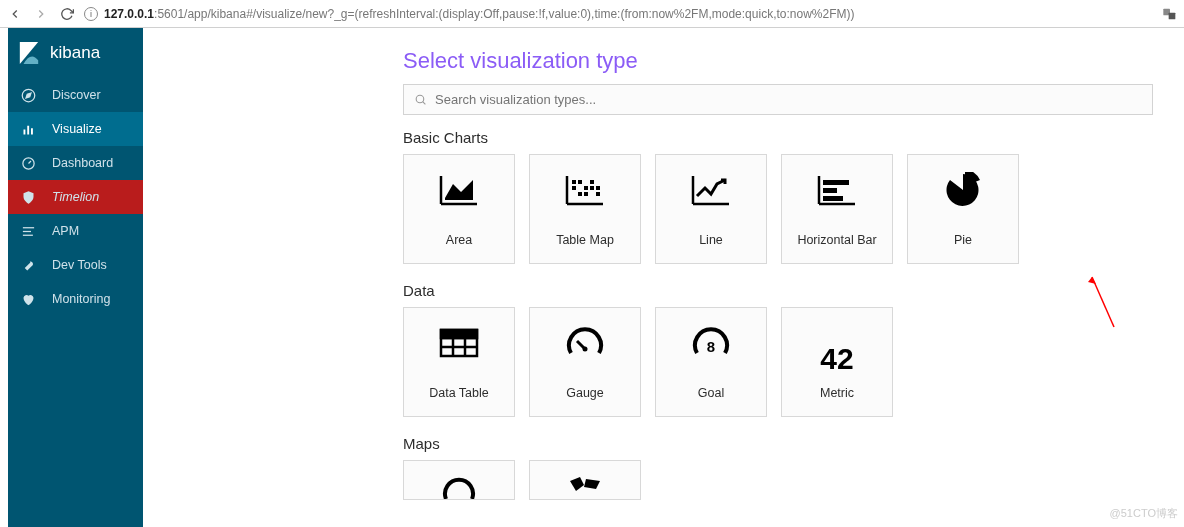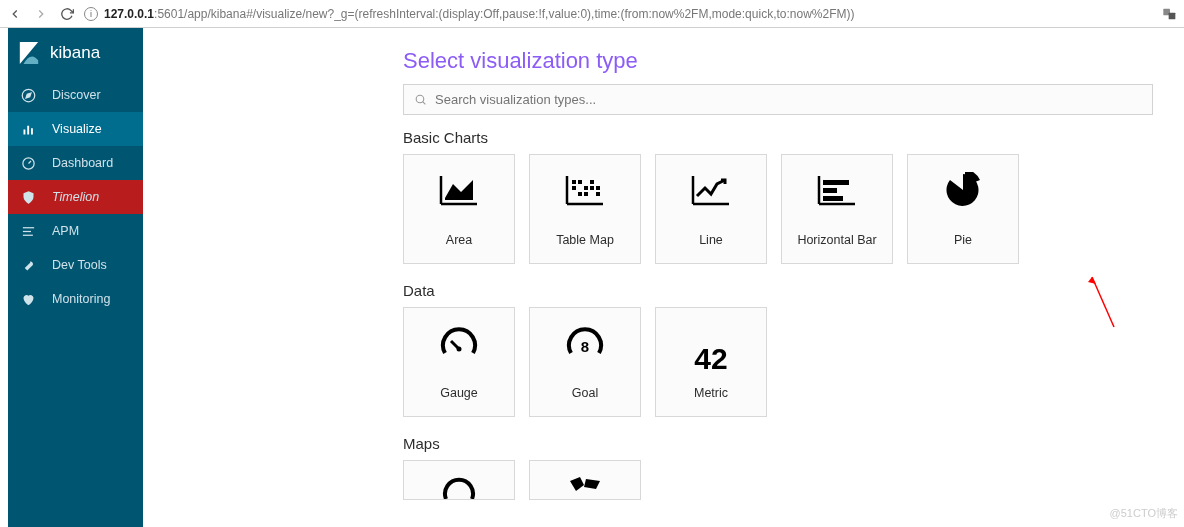--- a/index.html
+++ b/index.html
@@ -220,20 +220,33 @@
               </svg>
             </div>
           <div class="card-label">Pie</div>
         </div>
       </div>
 
       <div class="section-title">Data</div>
       <div class="card-row">
         <div class="card">
           <div class="card-icon">
+              <svg width="40" height="30" viewBox="0 0 40 30" fill="none" stroke="#000" stroke-width="2.5">
+                <rect x="2" y="2" width="36" height="26"></rect>
+                <line x1="2" y1="10" x2="38" y2="10"></line>
+                <line x1="2" y1="19" x2="38" y2="19"></line>
+                <line x1="14" y1="2" x2="14" y2="28"></line>
+                <line x1="26" y1="2" x2="26" y2="28"></line>
+                <rect x="2" y="2" width="36" height="8" fill="#000"></rect>
+              </svg>
+            </div>
+          <div class="card-label">Data Table</div>
+        </div>
+        <div class="card">
+          <div class="card-icon">
               <svg width="40" height="32" viewBox="0 0 40 32" fill="none" stroke="#000" stroke-width="4">
                 <path d="M6 26 A16 16 0 1 1 34 26"></path>
                 <circle cx="20" cy="22" r="2.5" fill="#000" stroke="none"></circle>
                 <line x1="20" y1="22" x2="12" y2="14" stroke-width="3"></line>
               </svg>
             </div>
           <div class="card-label">Gauge</div>
         </div>
         <div class="card">
           <div class="card-icon">

